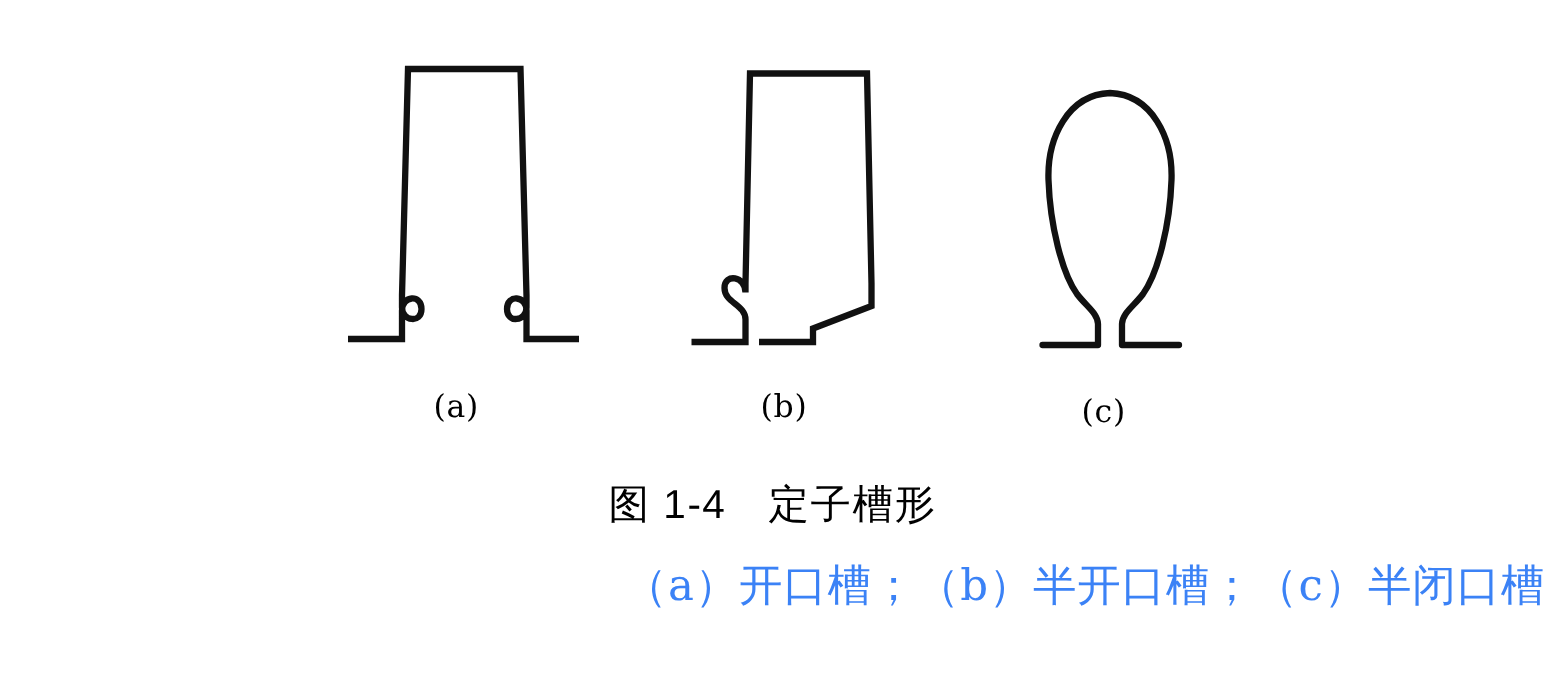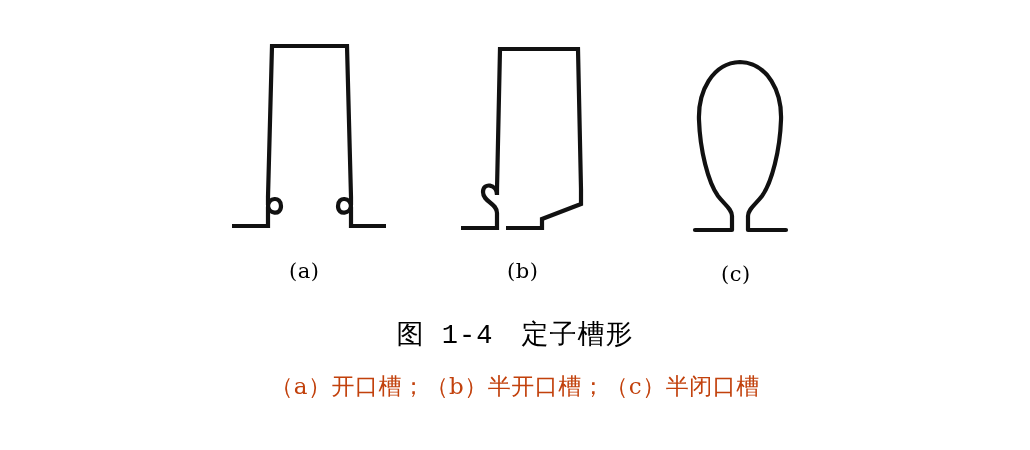--- a/index.html
+++ b/index.html
@@ -56,34 +56,35 @@
   #label-c { left: 721px; top: 262px; }
 
   .caption-block {
     position: absolute;
     left: 0;
     top: 318px;
     width: 1030px;
     text-align: center;
   }
   .caption-title {
-    font-family: Liberation Mono, monospace;
+    font-family: Liberation Sans, sans-serif;
     font-size: 27px;
     color: #000000;
     letter-spacing: 1px;
     line-height: 1.35;
     white-space: pre;
   }
   .caption-sub {
     font-family: "DejaVu Serif", "Liberation Serif", serif;
-    font-size: 23px;
-    color: #c2410c;
+    font-size: 29px;
+    color: #3b82f6;
     letter-spacing: 0.5px;
     margin-top: 17px;
     white-space: pre;
+    text-align: right;
   }
 </style>
 </head>
 <body>
 
 <div id="figure-root">
 
   <svg class="diagram-svg" viewBox="0 0 1030 450">
 
     <g>

